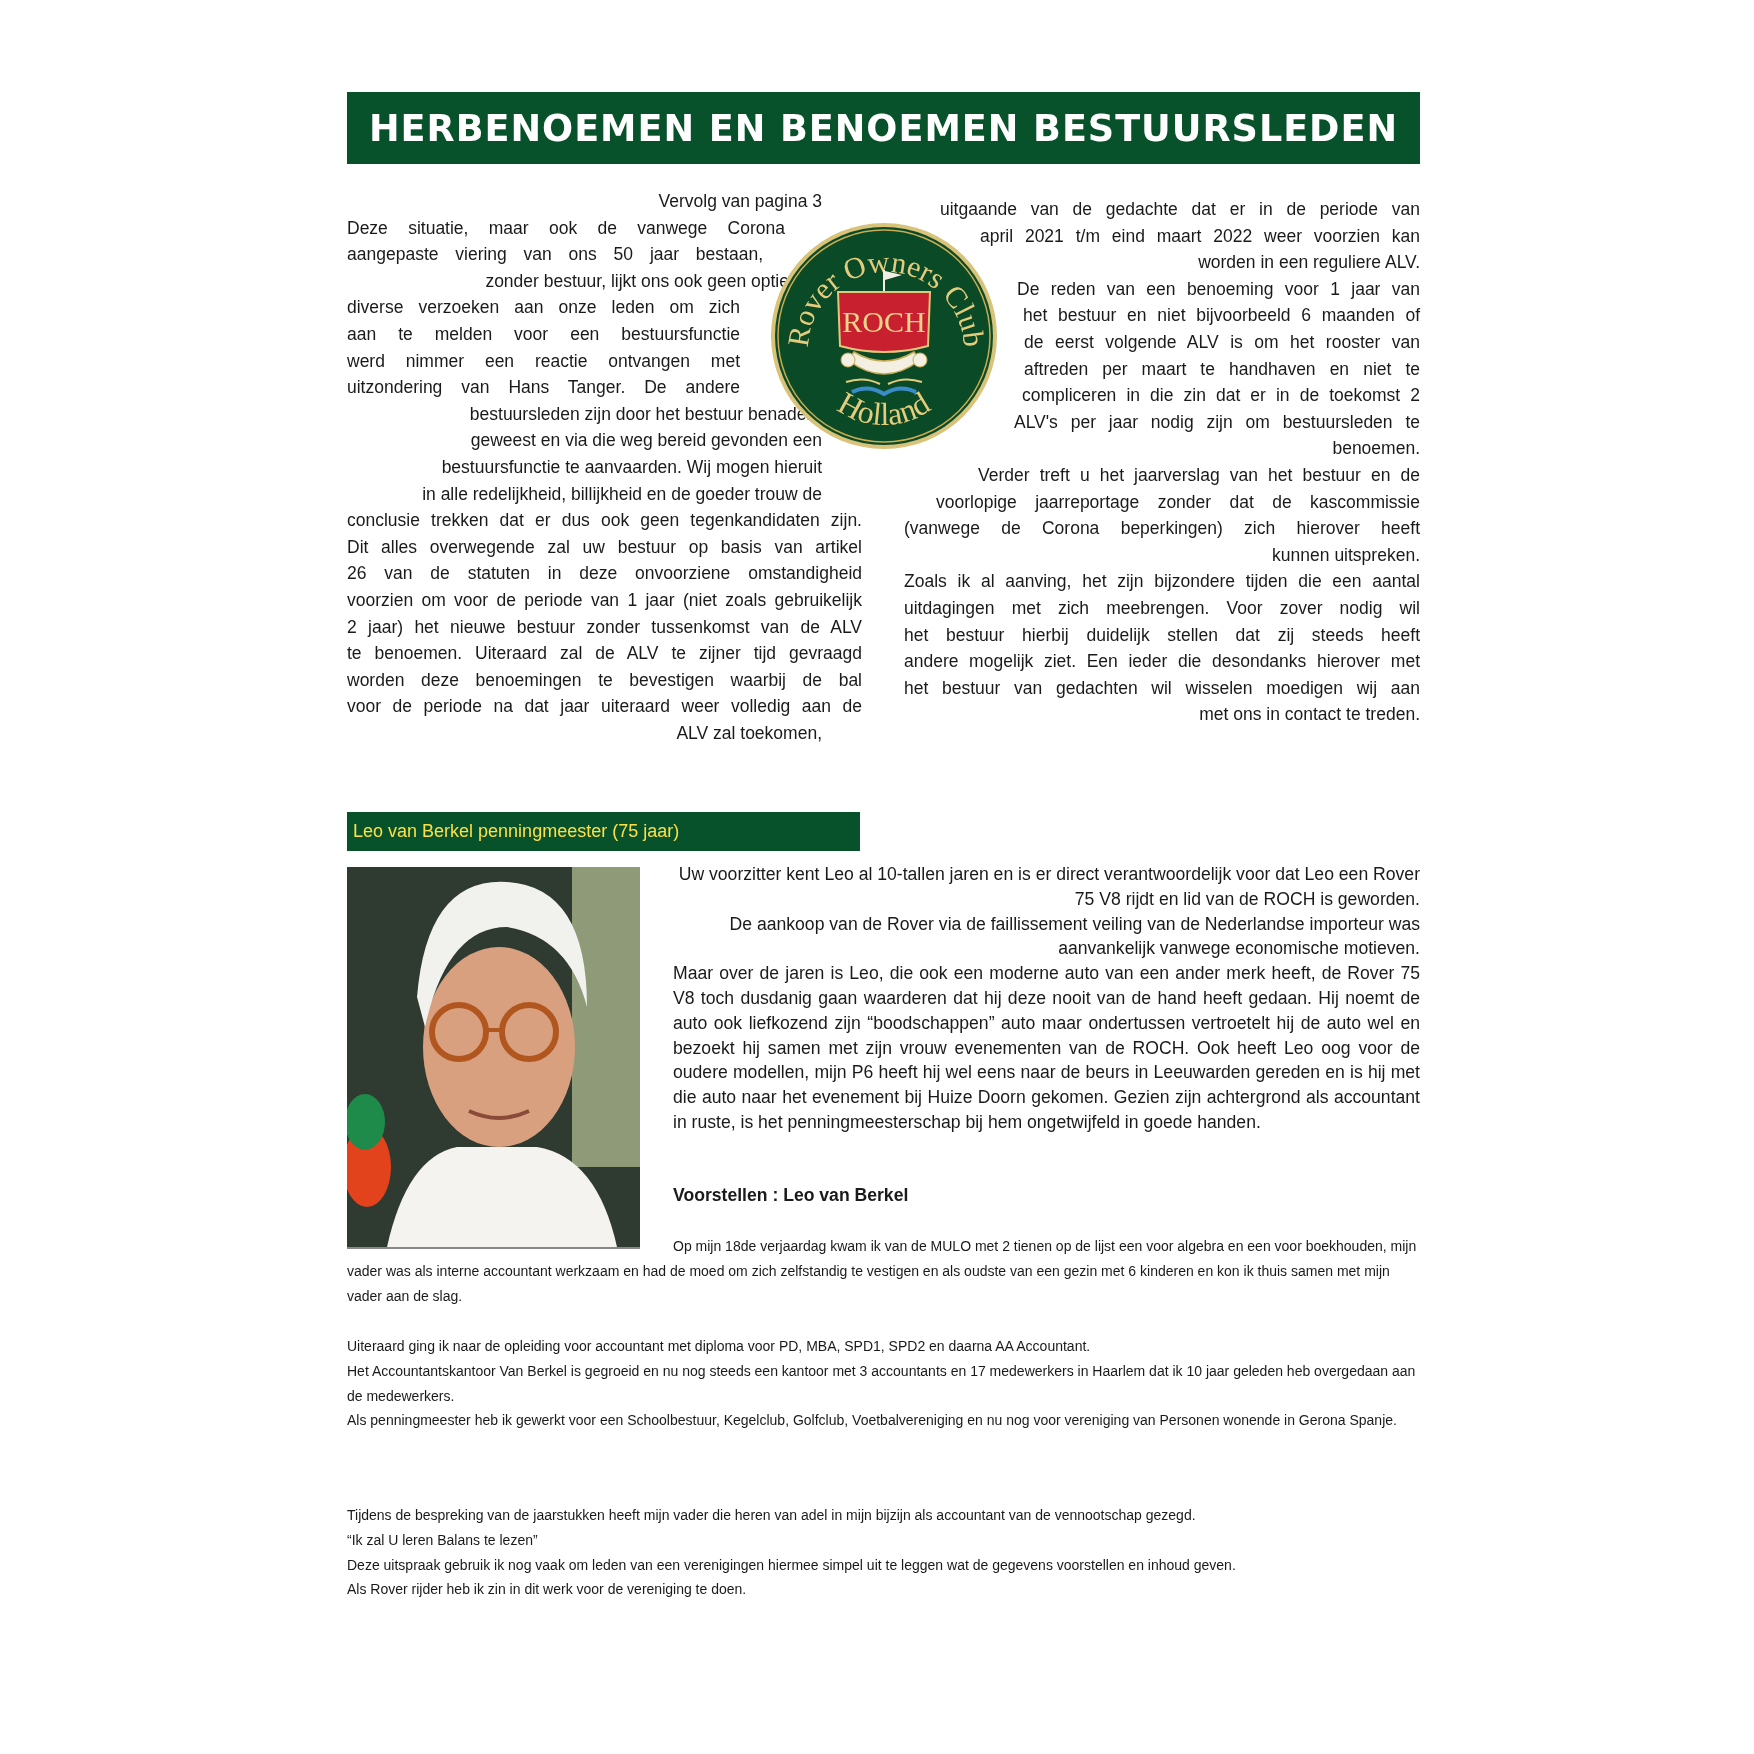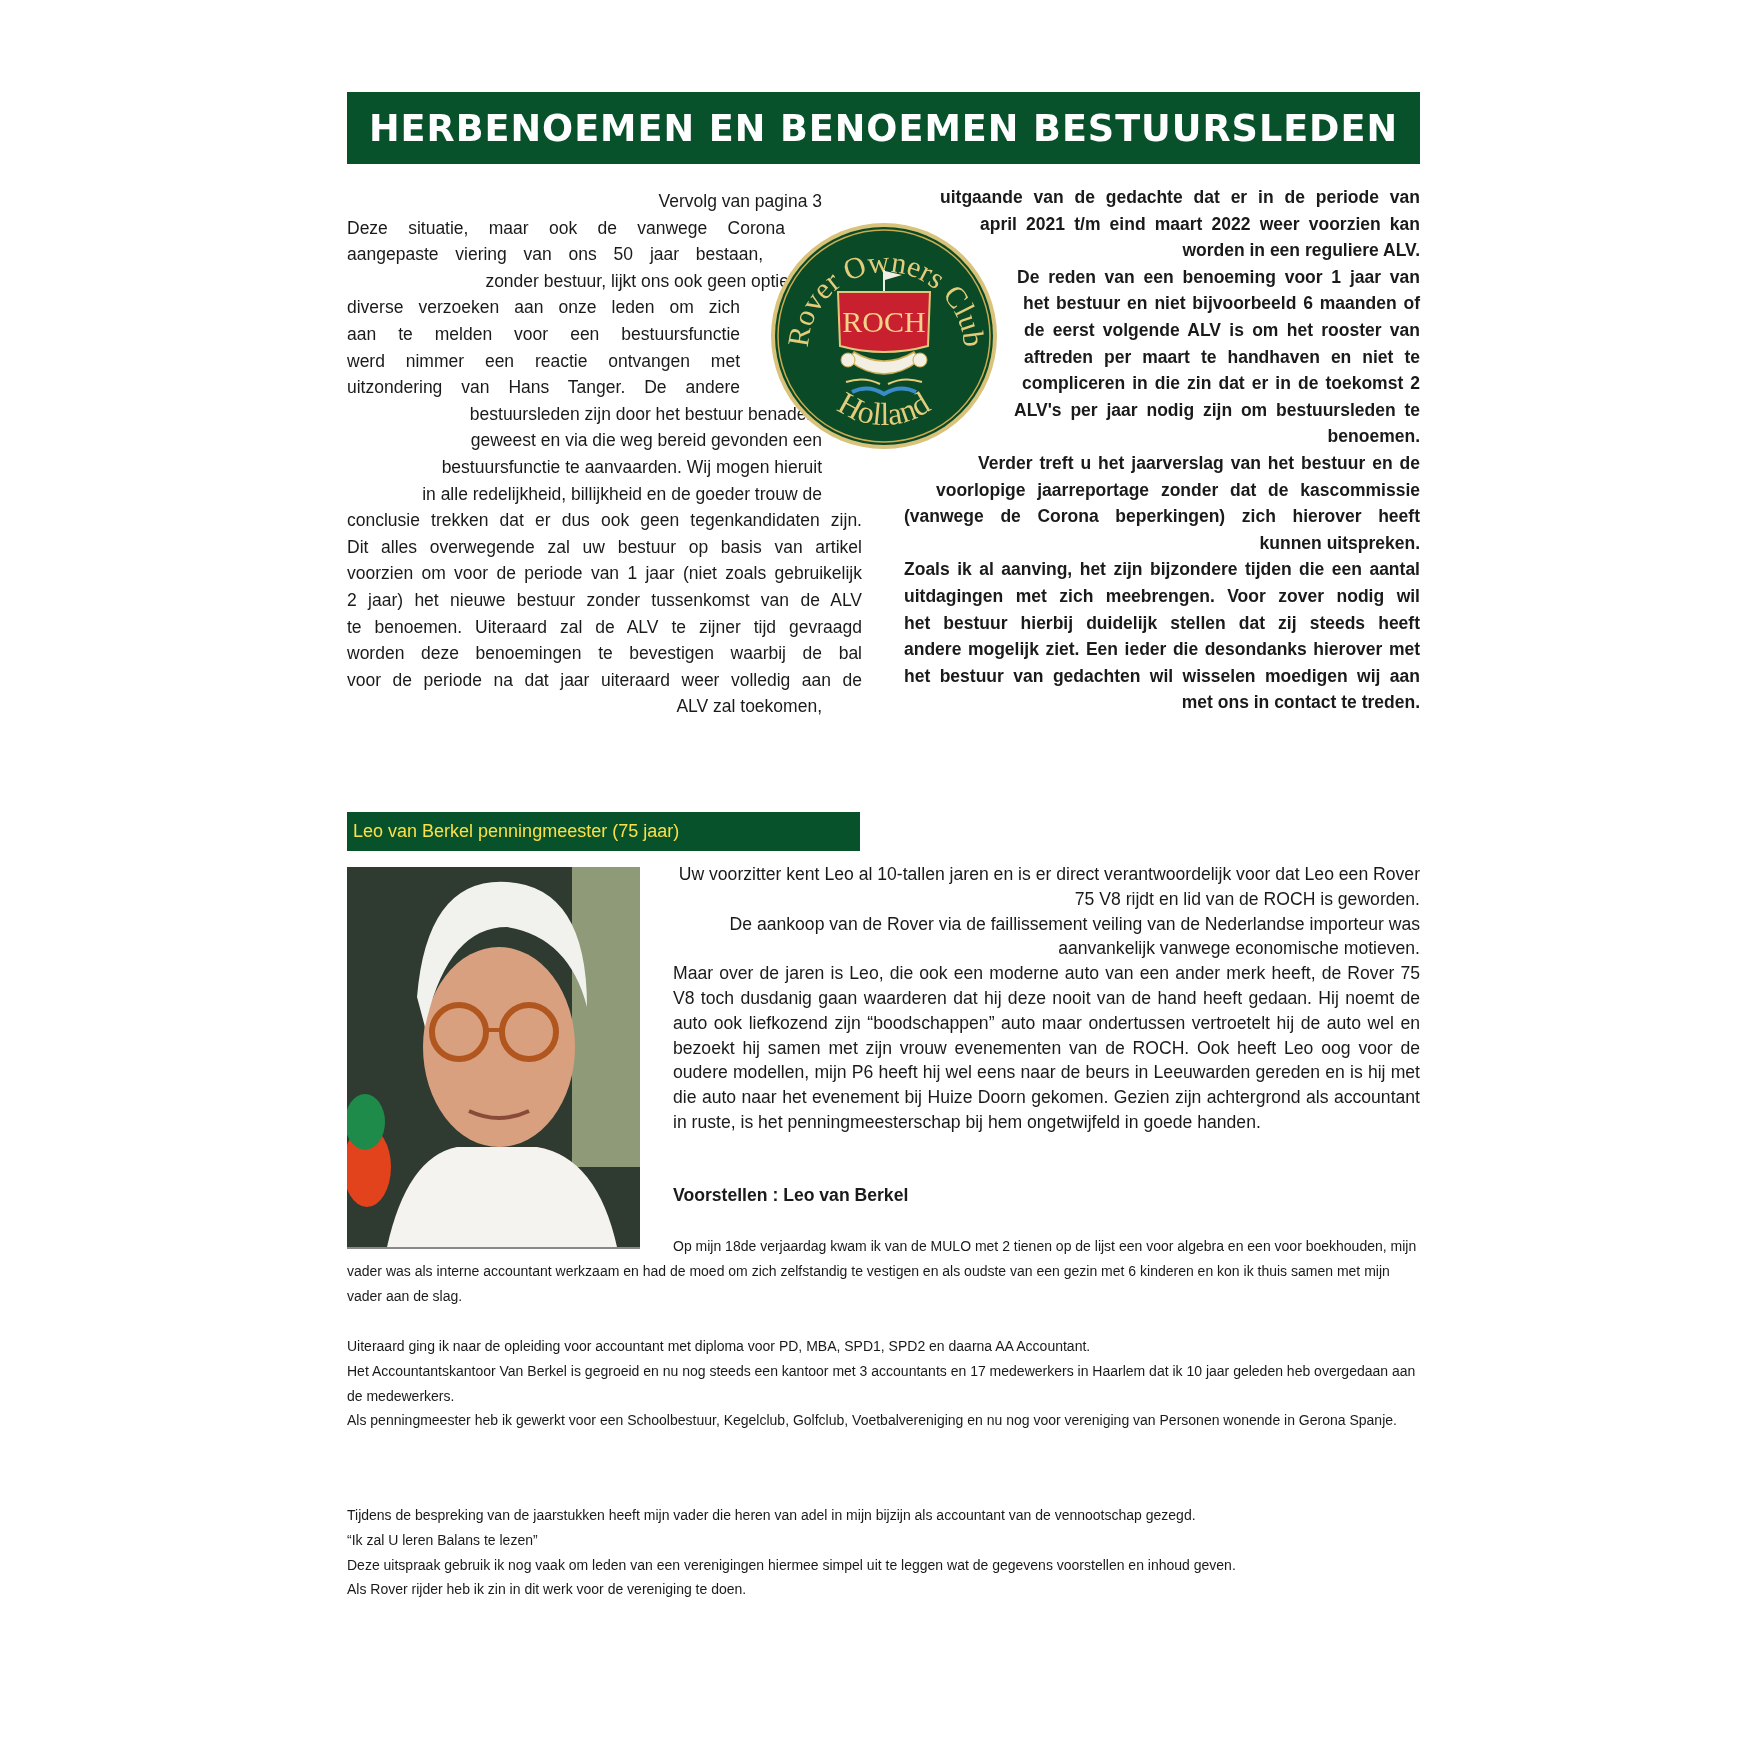--- a/index.html
+++ b/index.html
@@ -8,21 +8,21 @@
   .page-title {
     position:absolute; left:347px; top:92px; width:1073px; height:72px;
     background:#07522b; color:#fff; box-sizing:border-box;
     font-family:"DejaVu Sans", sans-serif; font-weight:bold;
     font-size:38px; letter-spacing:1px; line-height:72px; padding-left:22px;
     white-space:nowrap; transform-origin:left center;
   }
   .col { position:absolute; font-size:17.5px; line-height:26.6px; }
   .col p { margin:0; }
   .col-left { left:347px; top:188px; width:475px; }
-  .col-right { left:904px; top:184px; width:516px;font-weight:bold; }
+  .col-right { left:904px; top:196px; width:516px; }
   .j { text-align:justify; text-align-last:justify; }
   .l { text-align:right; }
   .logo { position:absolute; left:768px; top:220px; width:232px; height:232px; }
   .section-bar {
     position:absolute; left:347px; top:812px; width:513px; height:39px;
     background:#07522b; color:#fde047; font-size:18px; line-height:39px;
     padding-left:6px; box-sizing:border-box; white-space:nowrap;
   }
   .photo { position:absolute; left:347px; top:867px; width:293px; height:380px;
            overflow:hidden; border-bottom:2px solid #888; }
@@ -50,20 +50,21 @@
   <p class="j" style="width:393px">diverse verzoeken aan onze leden om zich</p>
   <p class="j" style="width:393px">aan te melden voor een bestuursfunctie</p>
   <p class="j" style="width:393px">werd nimmer een reactie ontvangen met</p>
   <p class="j" style="width:393px">uitzondering van Hans Tanger. De andere</p>
   <p class="l">bestuursleden zijn door het bestuur benaderd</p>
   <p class="l">geweest en via die weg bereid gevonden een</p>
   <p class="l">bestuursfunctie te aanvaarden. Wij mogen hieruit</p>
   <p class="l">in alle redelijkheid, billijkheid en de goeder trouw de</p>
   <p class="j" style="width:515px">conclusie trekken dat er dus ook geen tegenkandidaten zijn.</p>
   <p class="j" style="width:515px">Dit alles overwegende zal uw bestuur op basis van artikel</p>
+  <p class="j" style="width:515px">26 van de statuten in deze onvoorziene omstandigheid</p>
   <p class="j" style="width:515px">voorzien om voor de periode van 1 jaar (niet zoals gebruikelijk</p>
   <p class="j" style="width:515px">2 jaar) het nieuwe bestuur zonder tussenkomst van de ALV</p>
   <p class="j" style="width:515px">te benoemen. Uiteraard zal de ALV te zijner tijd gevraagd</p>
   <p class="j" style="width:515px">worden deze benoemingen te bevestigen waarbij de bal</p>
   <p class="j" style="width:515px">voor de periode na dat jaar uiteraard weer volledig aan de</p>
   <p class="l">ALV zal toekomen,</p>
 </div>
 
 <div class="col col-right">
   <p class="j" style="margin-left:36px">uitgaande van de gedachte dat er in de periode van</p>

